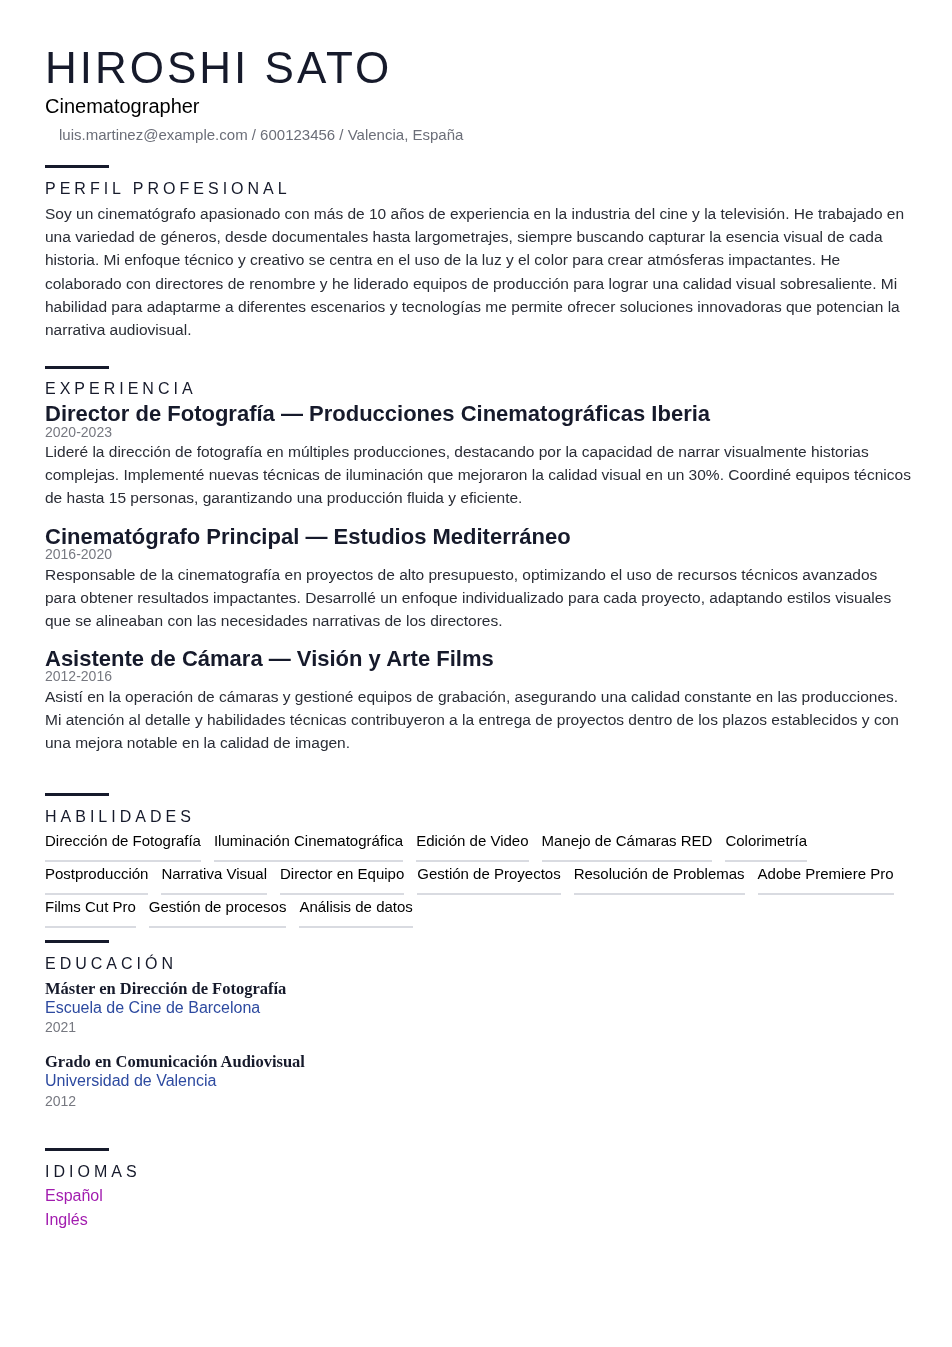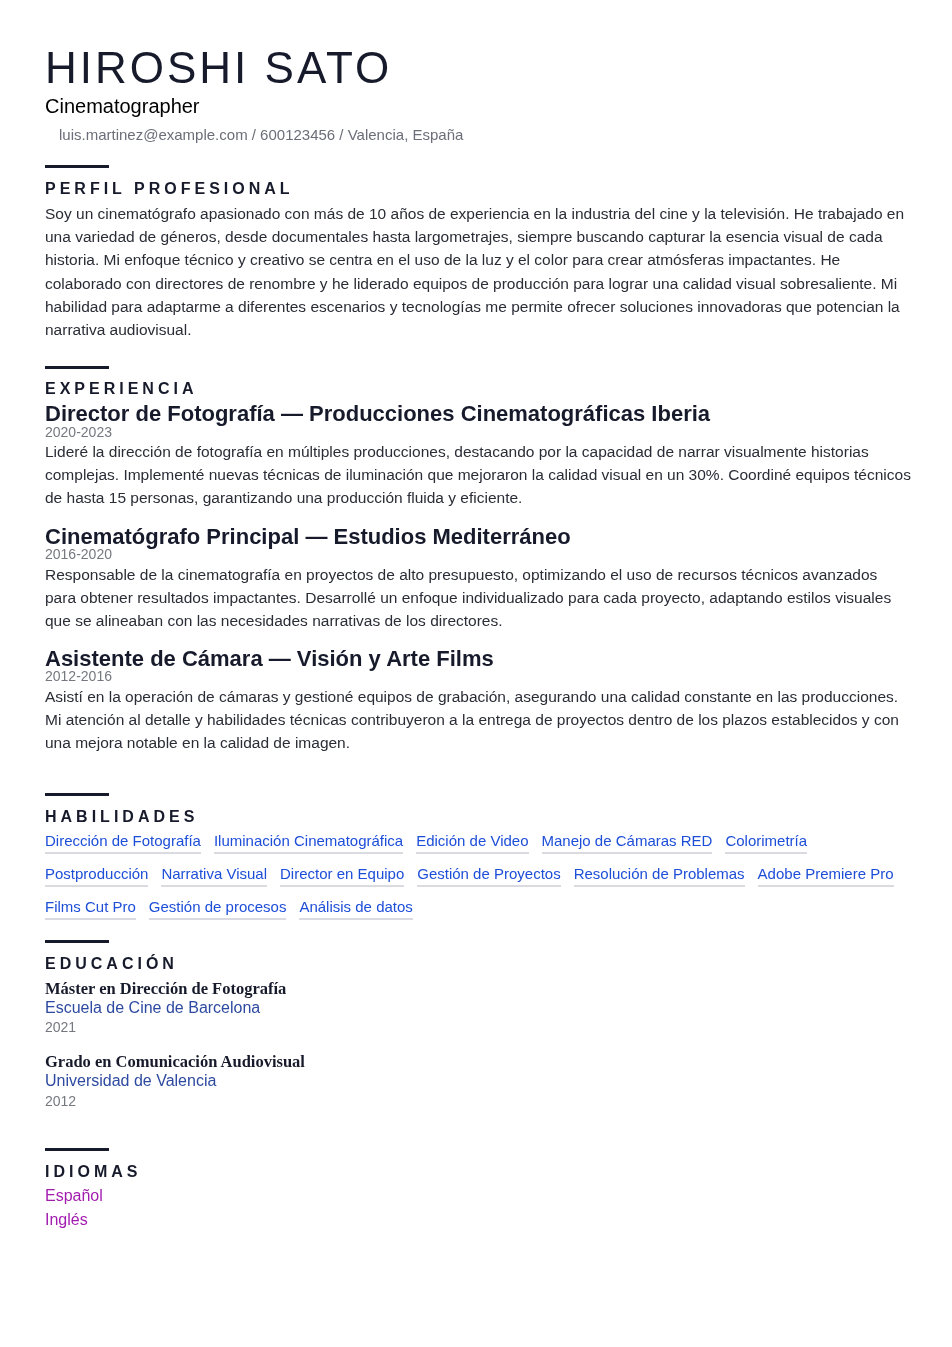--- a/index.html
+++ b/index.html
@@ -23,41 +23,41 @@
     font-size: 20px; color: #000000; line-height: 24px;
   }
   .contact {
     position: absolute; top: 126px; left: 0;
     font-size: 15px; color: #6b6e78; line-height: 18px; white-space: nowrap; margin-left: 14px;
   }
 
   .rule { position: absolute; left: 0; width: 64px; height: 3px; background: #161a2b; }
   .sec-title {
     position: absolute; left: 0;
-    font-size: 16px; font-weight: 700; letter-spacing: 4px;
+    font-size: 16px; font-weight: 400; letter-spacing: 4px;
     color: #161a2b; line-height: 20px; white-space: nowrap;
   }
   .para {
     position: absolute; left: 0; width: 866px;
     font-size: 15.5px; line-height: 23.2px; color: #2a2d36;
   }
   .job-title {
     position: absolute; left: 0;
     font-size: 22px; font-weight: 700; color: #161a2b; line-height: 20px; white-space: nowrap;
   }
   .job-date {
     position: absolute; left: 0;
     font-size: 14px; color: #767880; line-height: 16px;
   }
   .skill-row { position: absolute; left: 0; white-space: nowrap; }
   .skill {
     display: inline-block;
-    font-size: 15px; color: #1d4ed8; line-height: 20px;
+    font-size: 15px; color: #000000; line-height: 20px;
     border-bottom: 2px solid #d9dbe1;
-    margin-right: 13px; padding-bottom: 1px;
+    margin-right: 13px; padding-bottom: 9px;
   }
 
   .edu-title {
     position: absolute; left: 0;
     font-size: 16.5px; font-weight: 700; color: #161a2b; line-height: 20px; white-space: nowrap; font-family: Liberation Serif, serif;
   }
   .edu-school {
     position: absolute; left: 0;
     font-size: 16px; color: #2d4aa0; line-height: 20px; white-space: nowrap;
   }

